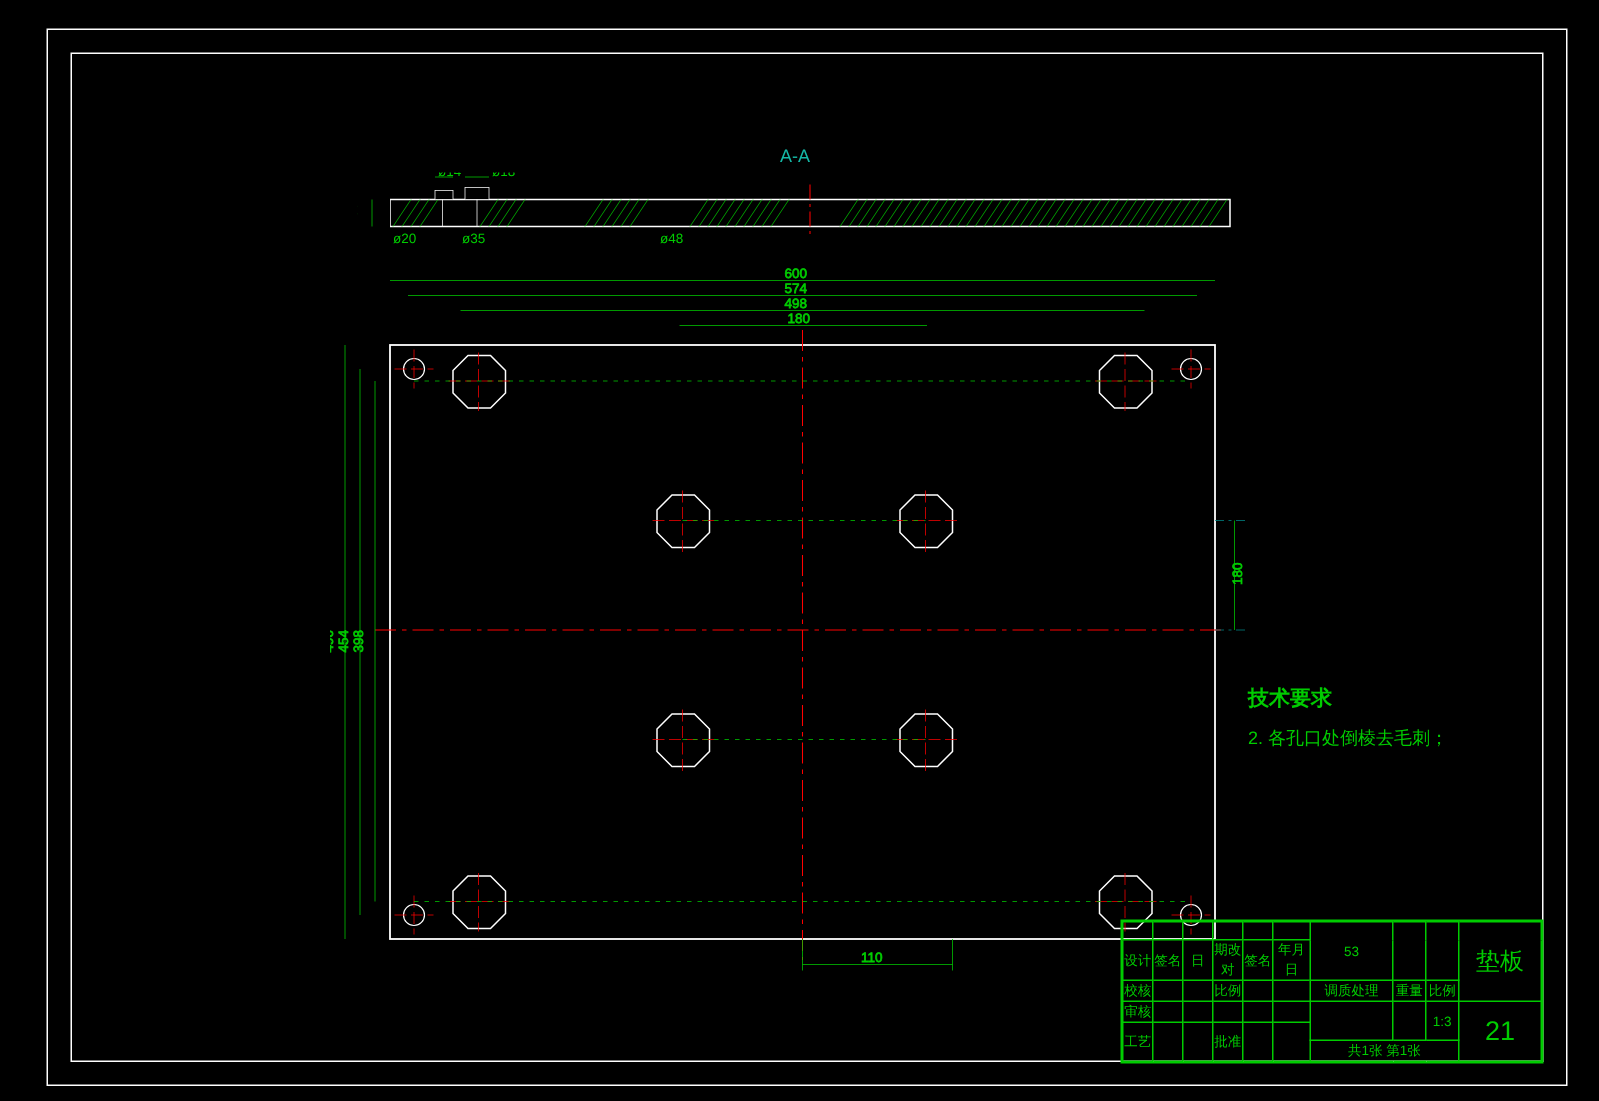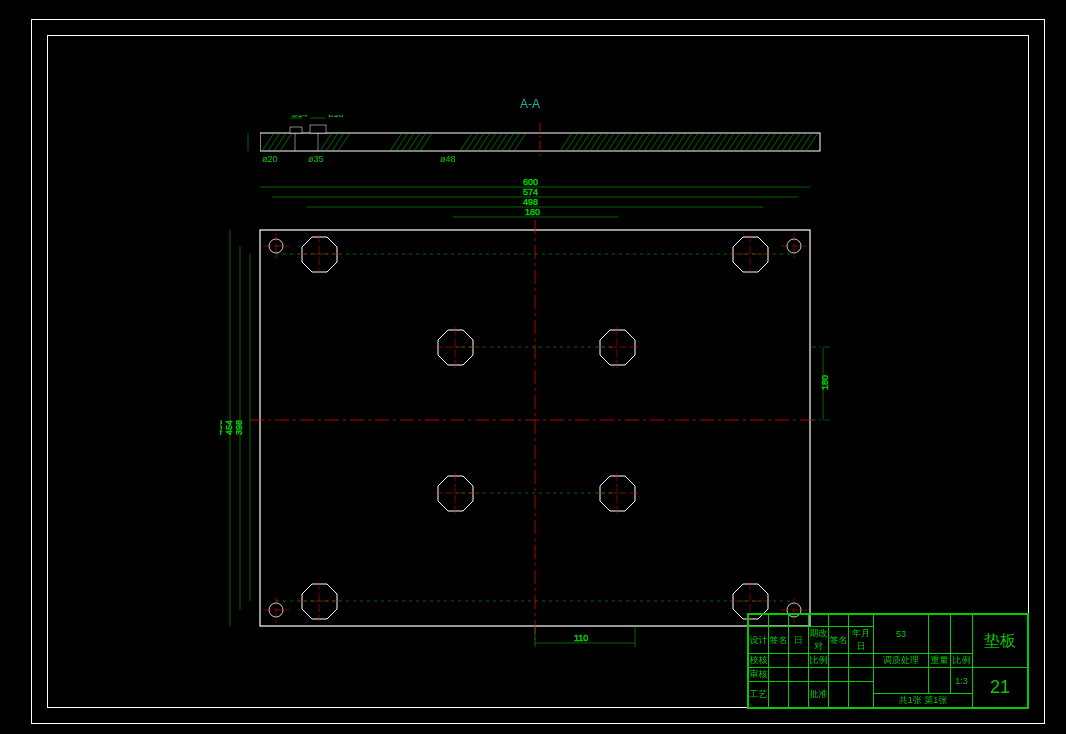--- a/index.html
+++ b/index.html
@@ -205,20 +205,22 @@
 
   <g stroke="#0c0" stroke-width="0.5">
     <line x1="315" y1="468" x2="415" y2="468"></line>
       <text x="354" y="466" class="dim-text">110</text>
     <line x1="315" y1="451" x2="315" y2="472"></line>
       <line x1="415" y1="451" x2="415" y2="472"></line>
   </g>
 </svg>
 
 <div class="tech-req">
+  <div class="title">技术要求</div>
+  <div>2. 各孔口处倒棱去毛刺；</div>
 </div>
 
 <div class="title-block">
 <table>
 <tbody>
         <tr style="height:12px">
   <td style="width:20px"></td>
           <td style="width:20px"></td>
           <td style="width:20px"></td>
   <td style="width:20px"></td>

